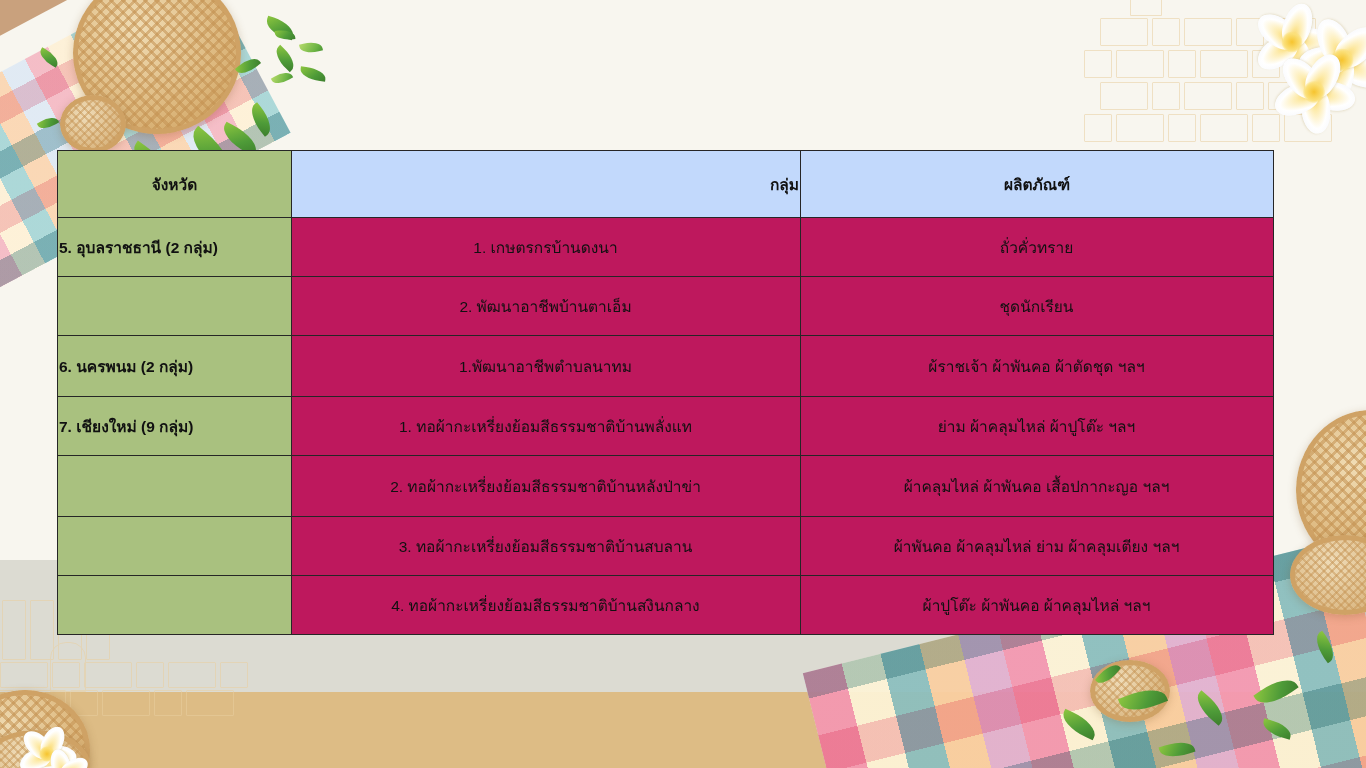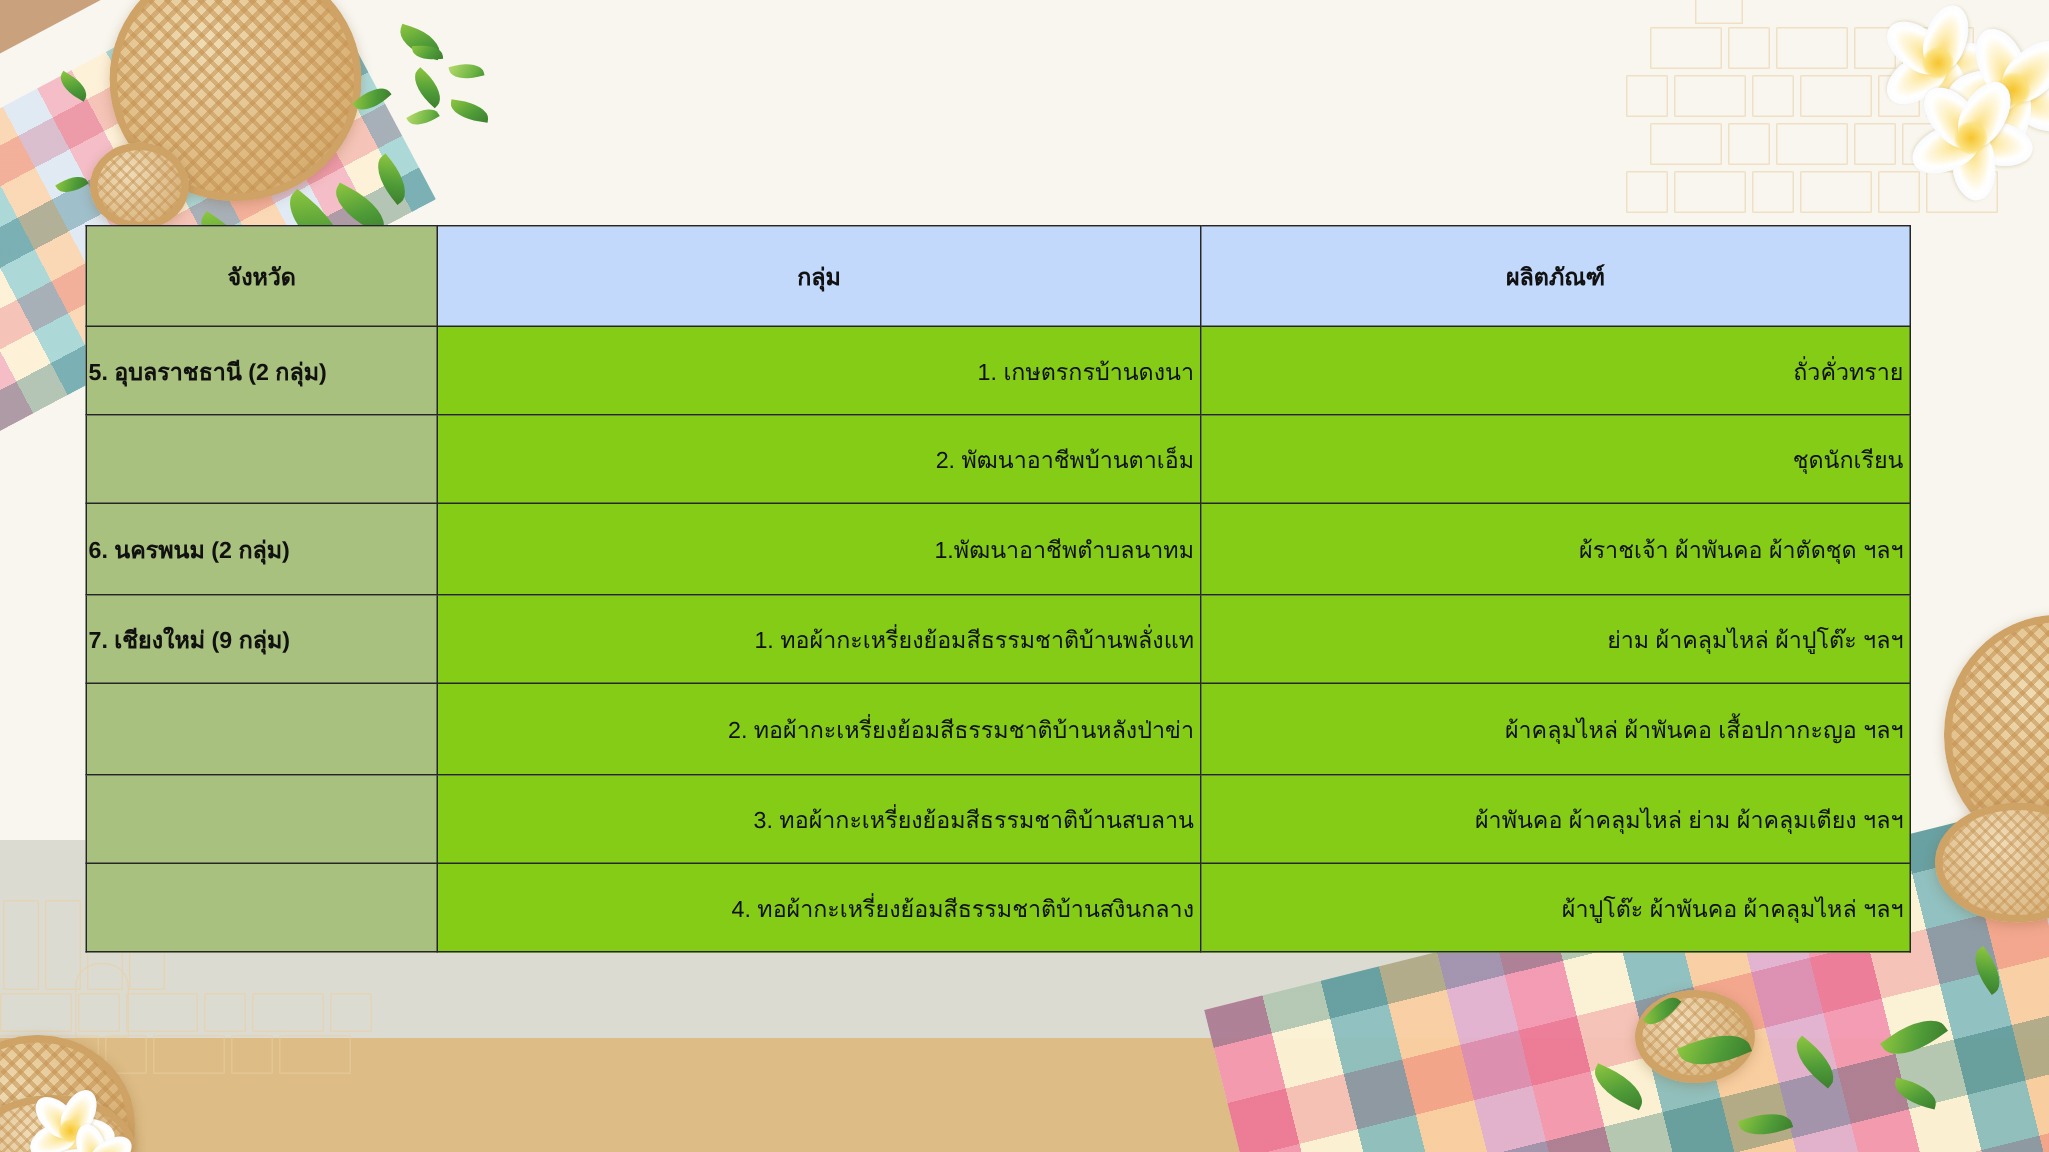--- a/index.html
+++ b/index.html
@@ -136,27 +136,27 @@
     font-size:15.5px;color:#111;
   }
   col.c1{width:234px;}
   col.c2{width:509px;}
   col.c3{width:473px;}
 
   thead th{
     height:64px;font-weight:bold;font-size:17px;text-align:center;
   }
   th.h-prov{background:#a9c17f;}
-  th.h-group{background:#c2d9fc;}
+  th.h-group{background:#c2d9fc;text-align:right;}
   th.h-prod{background:#c2d9fc;}
 
   td.prov{
     background:#a9c17f;font-weight:bold;text-align:left;font-size:16px;
   }
-  td.grp,td.prod{background:#84cc16;padding:0 4px 0 3px;text-align:right;}
+  td.grp,td.prod{background:#be185d;padding:0 4px 0 3px;text-align:center;}
   tr.r-tall td{height:56px;}
   tr.r-xtall td{height:58px;}
 </style>
 </head>
 <body>
 
 <div id="slide">
 
   <div class="bg-layer plate"></div>
   <div class="bg-layer band-grey"></div>

